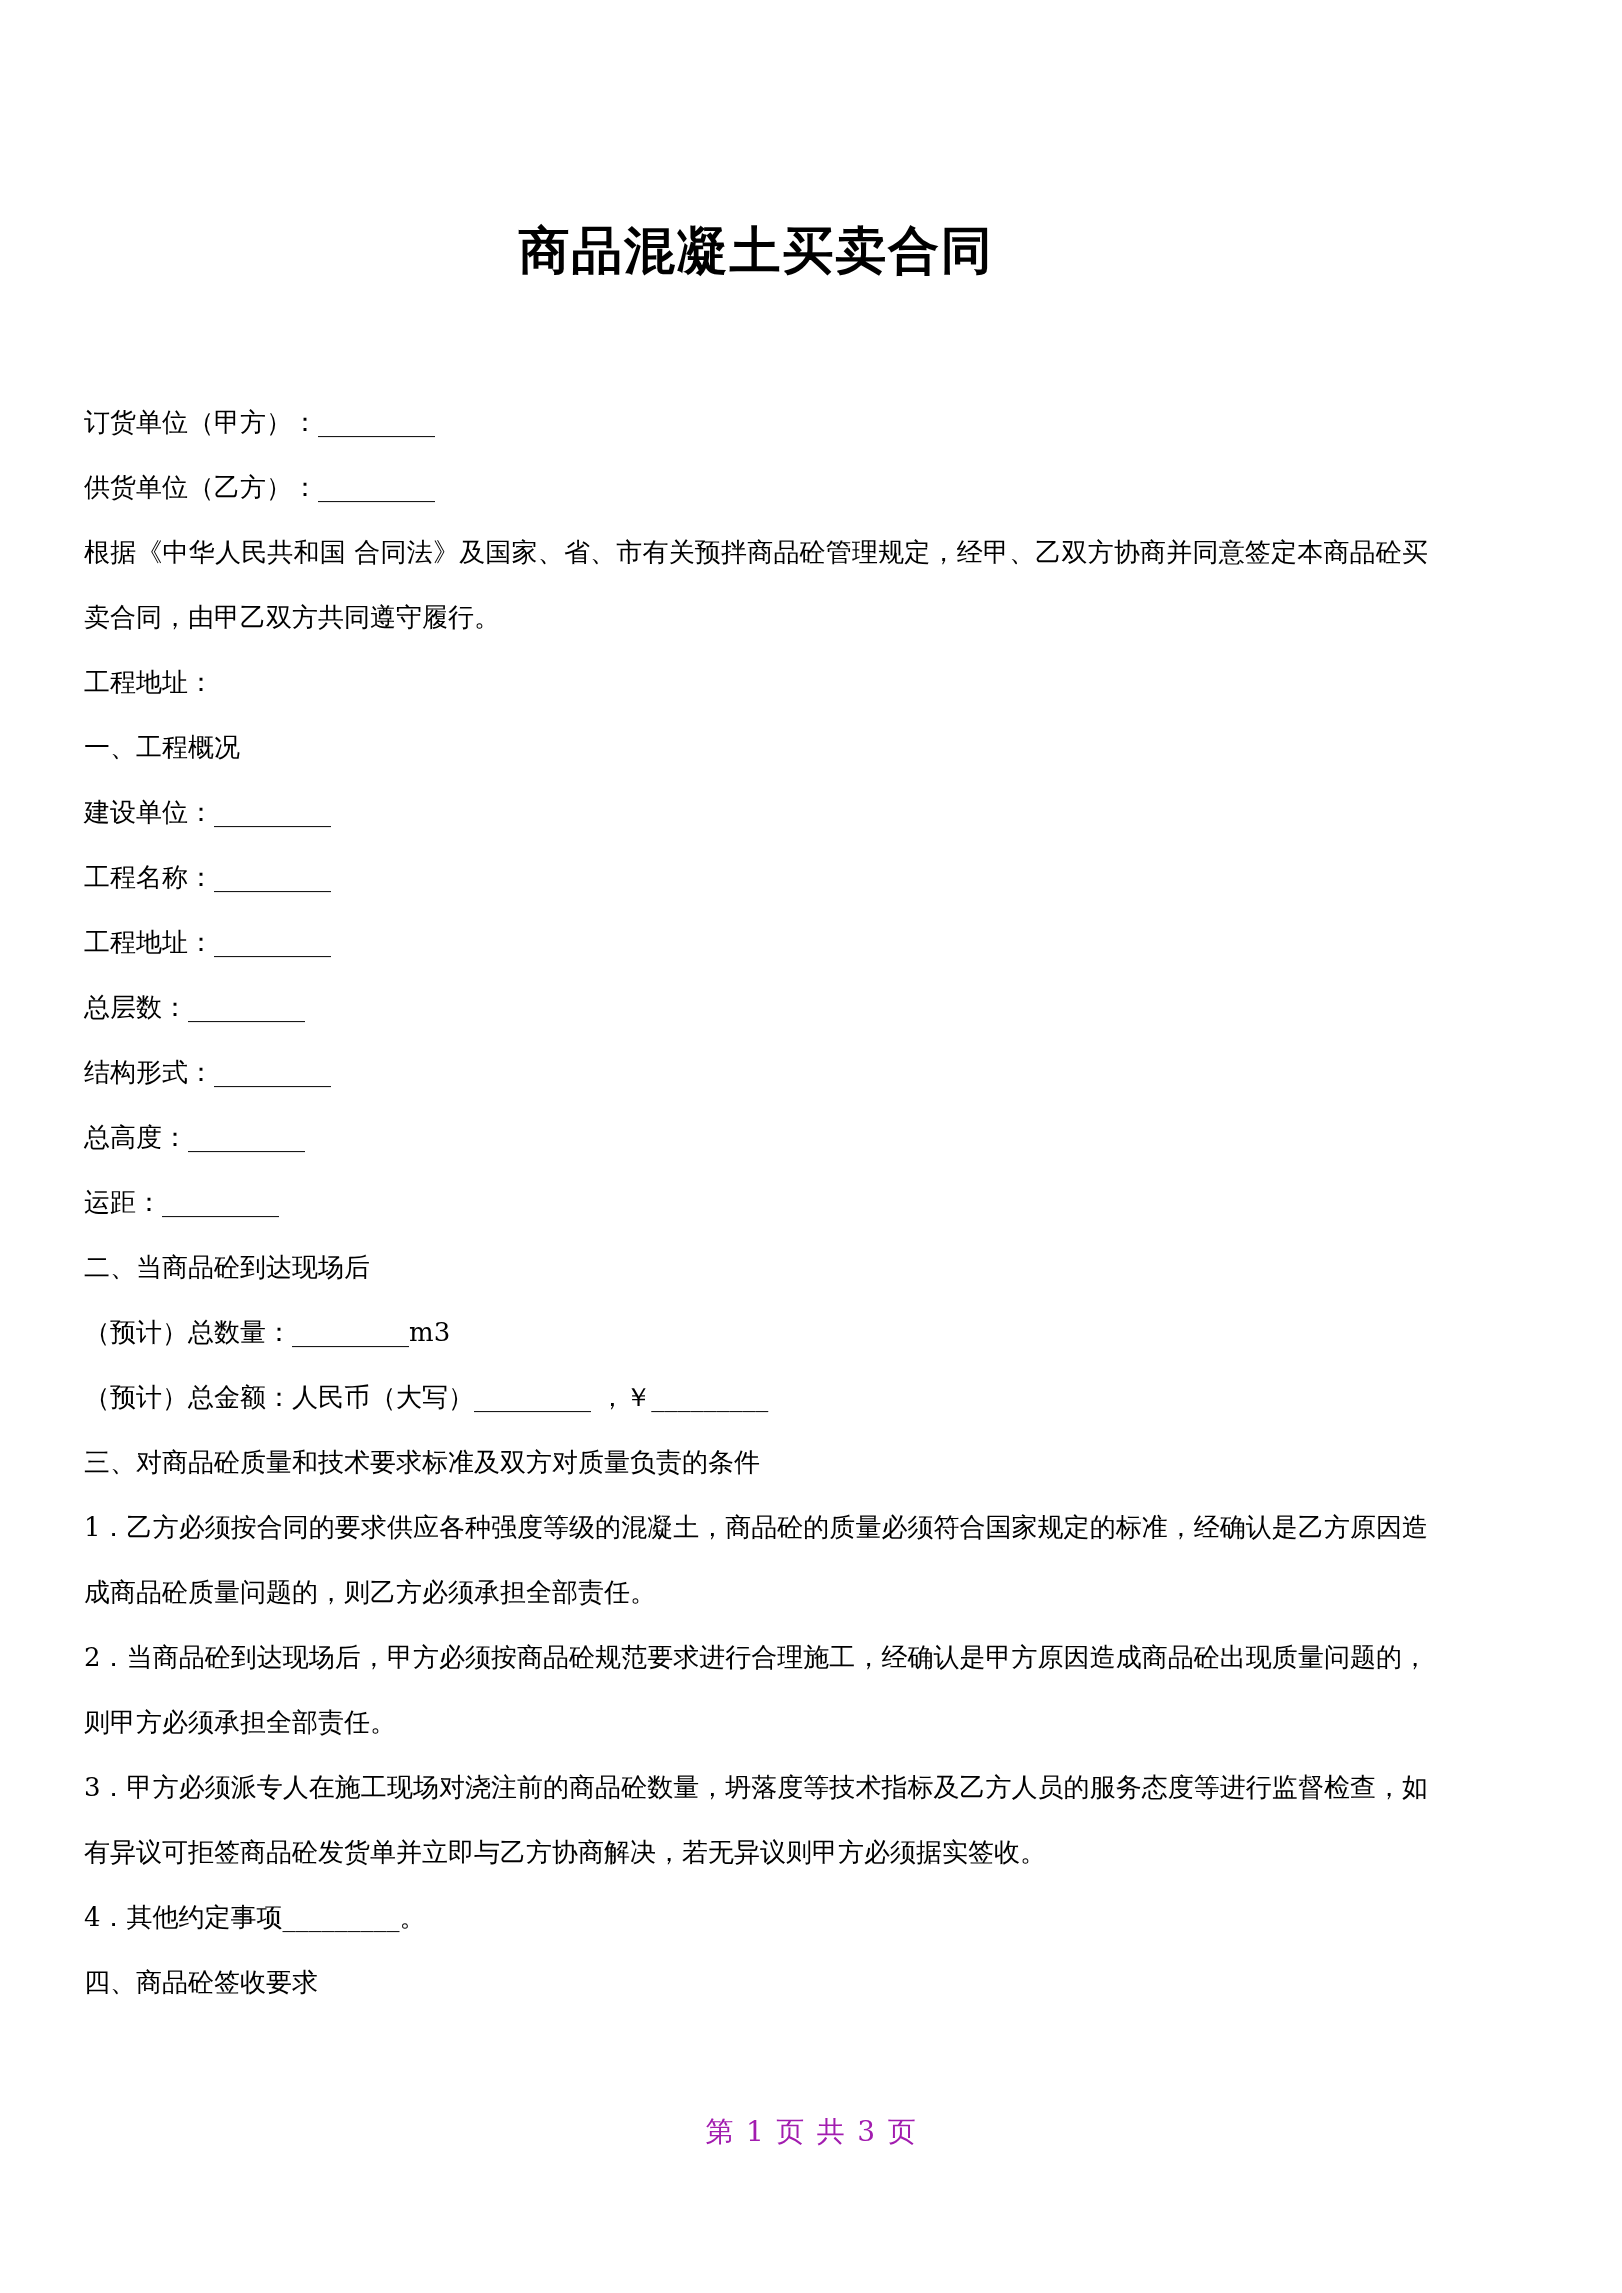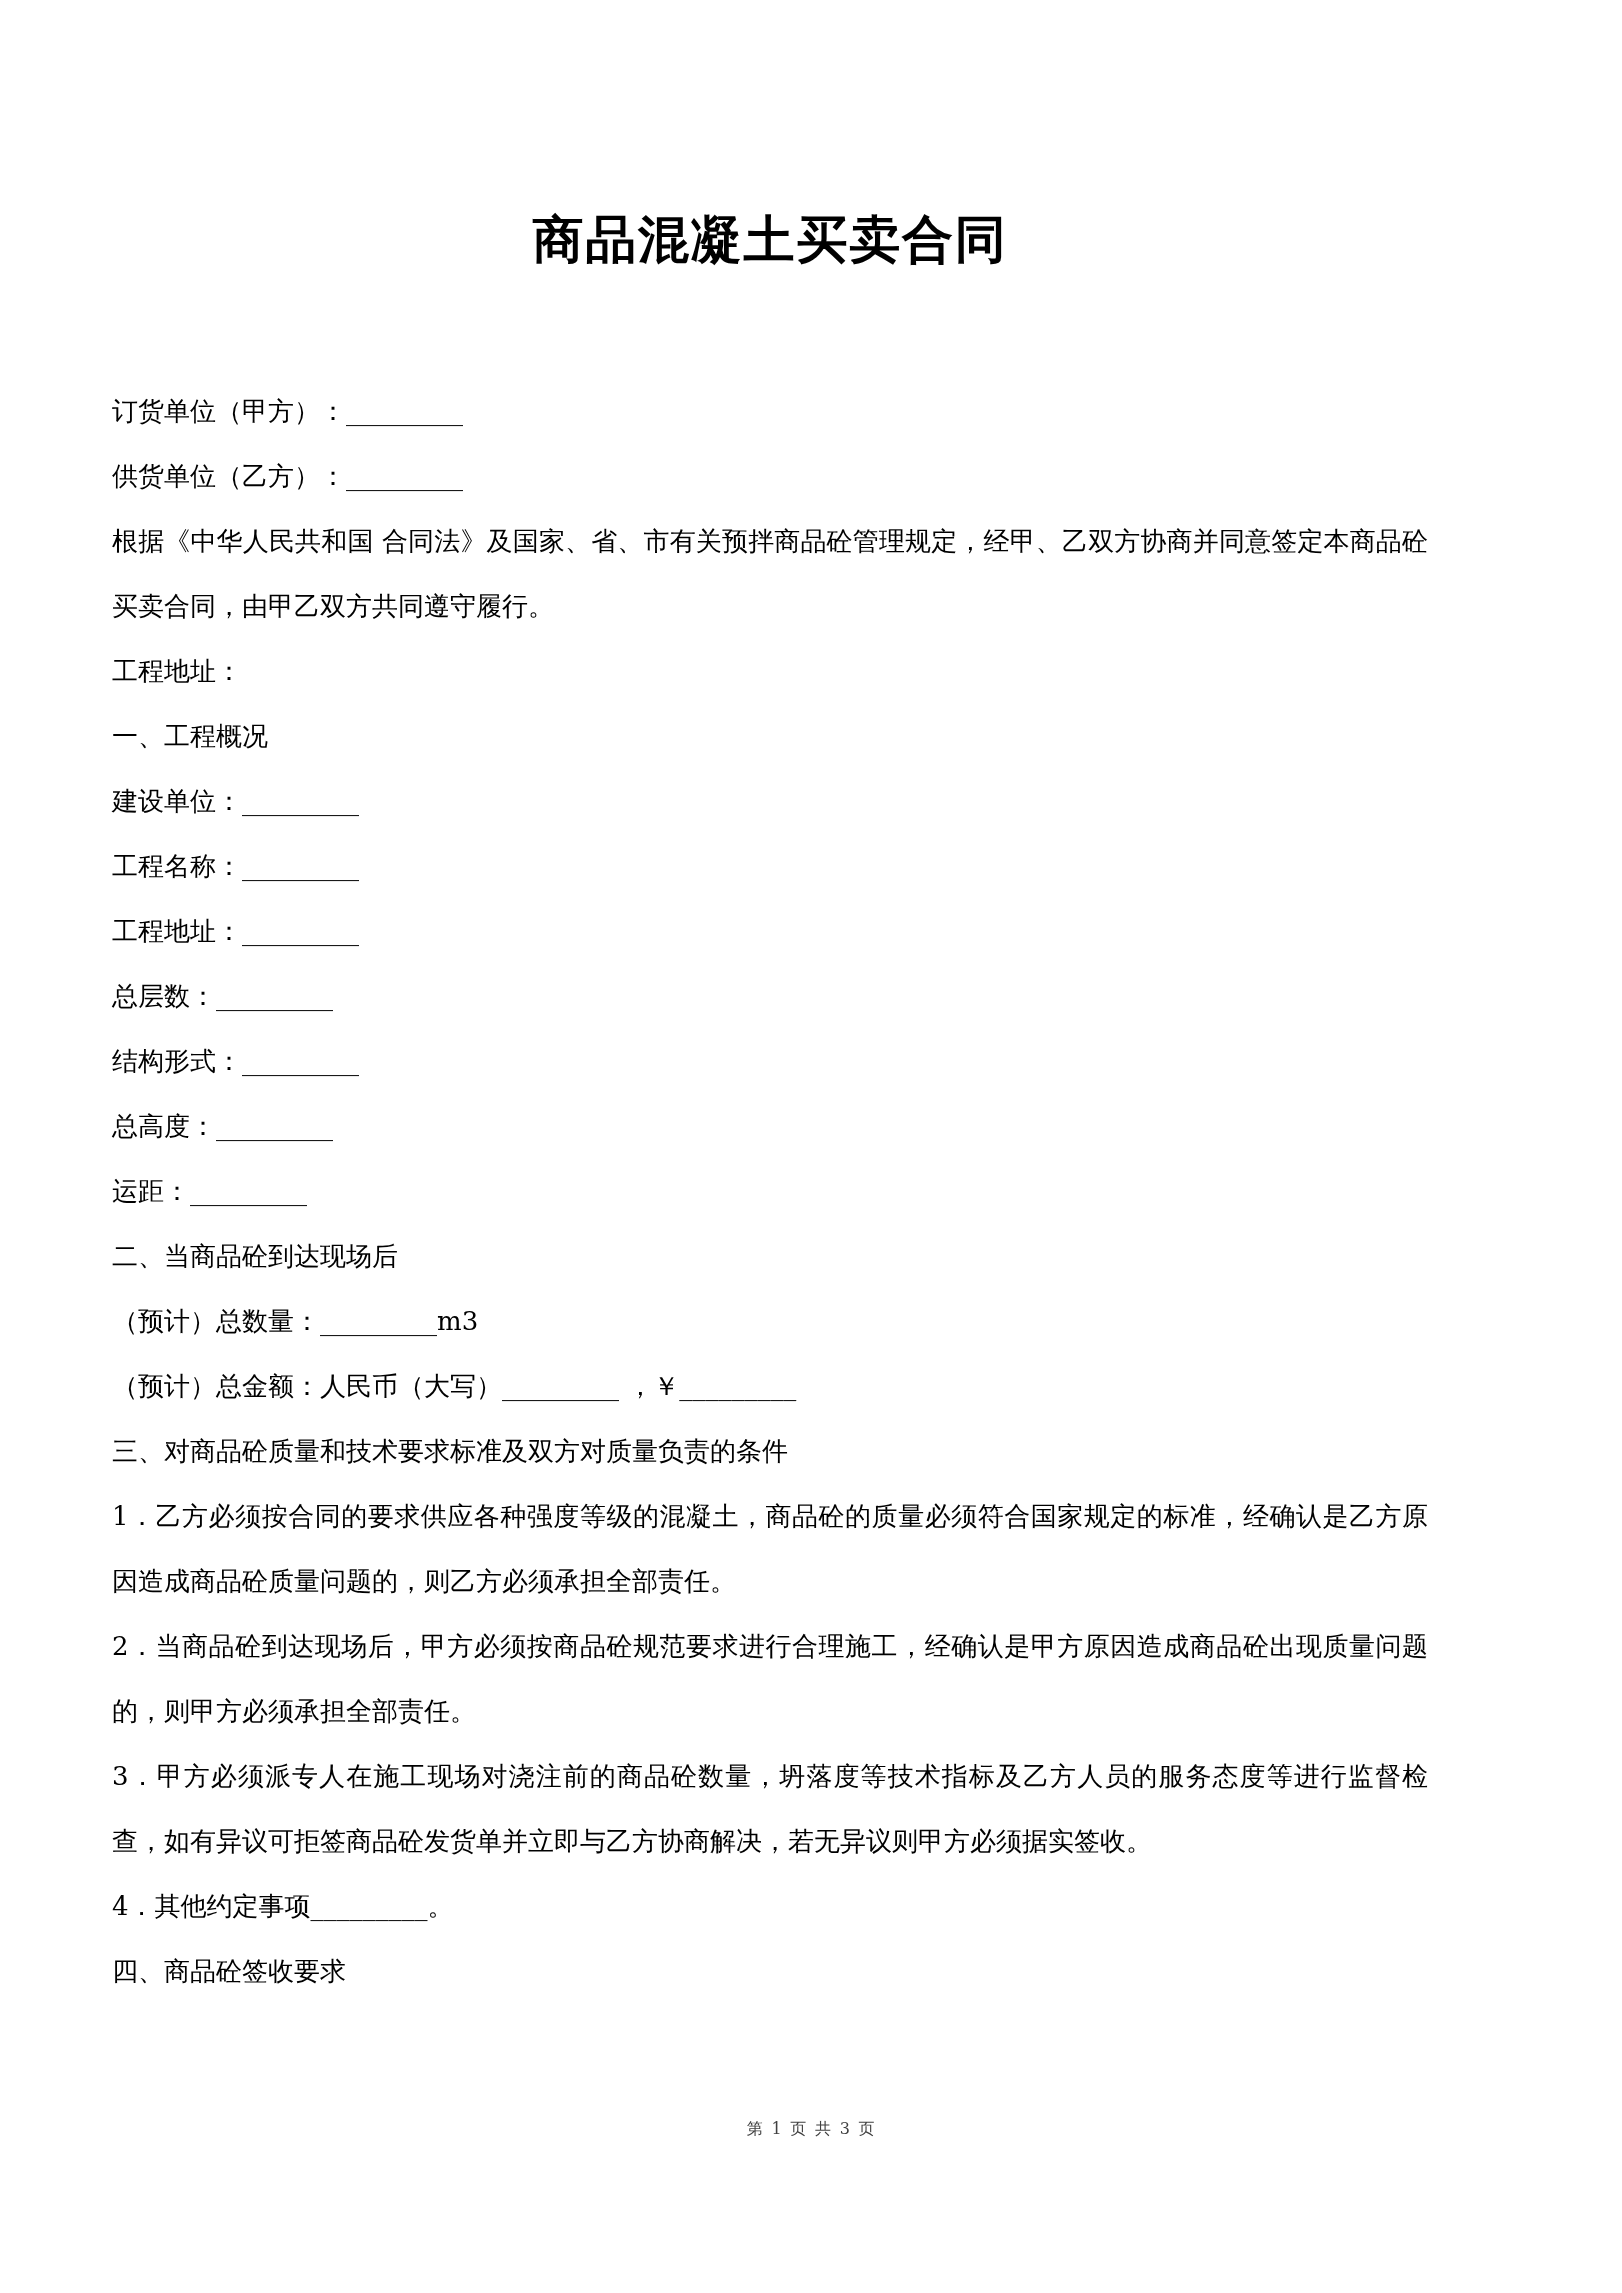--- a/index.html
+++ b/index.html
@@ -4,24 +4,24 @@
 <style>
   html, body {
     margin: 0;
     padding: 0;
     background: #ffffff;
   }
   .page {
     position: relative;
     width: 1623px;
     height: 2196px;
-    margin: 0 auto;
+    margin: 11px auto;
     background: #ffffff;
     box-sizing: border-box;
-    padding: 209px 195px 0 112px;
+    padding: 209px 195px 0 84px;
     font-family: "DejaVu Serif", "Liberation Serif", serif;
     color: #000000;
     overflow: hidden;
   }
   .doc-title {
     margin: 0;
     font-size: 51px;
     font-weight: 700;
     text-align: center;
     line-height: 1.2;
@@ -38,22 +38,22 @@
     text-justify: inter-ideograph;
     word-break: break-all;
     font-weight: 400;
   }
   .page-footer {
     position: absolute;
     left: 0;
     bottom: 56px;
     width: 100%;
     text-align: center;
-    font-size: 16px;
-    color: #404040;
+    font-size: 28px;
+    color: #a21caf;
     letter-spacing: 1.8px;
   }
 </style>
 </head>
 <body>
 
 <div class="page">
   <h1 class="doc-title">商品混凝土买卖合同</h1>
 
   <div class="doc-body">

